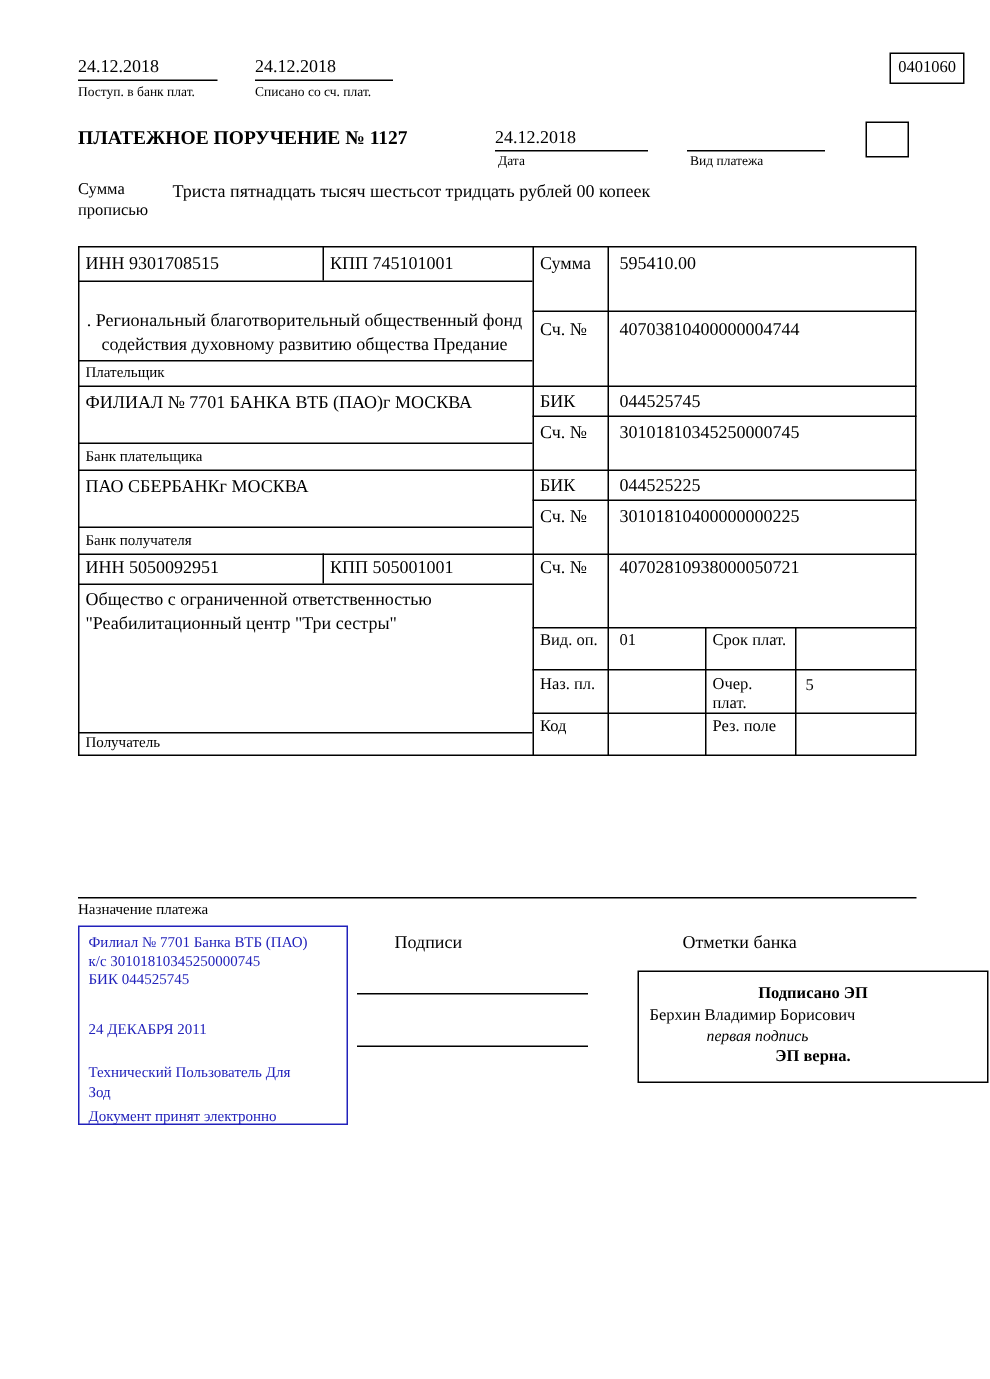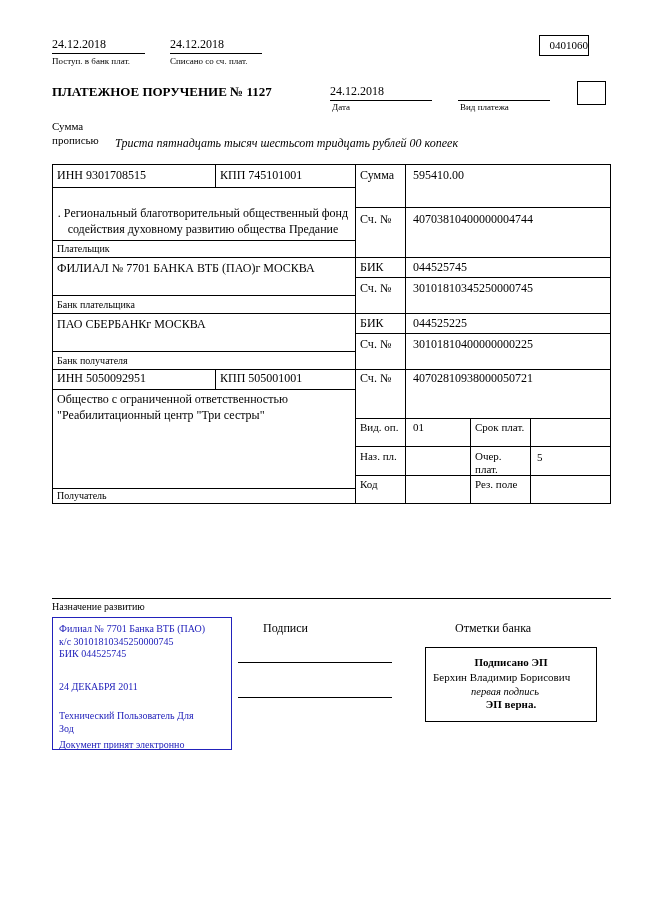--- a/index.html
+++ b/index.html
@@ -22,54 +22,54 @@
   .stamp {
     position:absolute; left:52px; top:617px; width:180px; height:133px;
     border:1px solid var(--stamp-blue,#2222bb);
     color:var(--stamp-blue,#2222bb);
     font-size:10px; line-height:12.5px; padding:5px 6px;
   }
   .stamp .gap20 { margin-top:20px; }
   .stamp .gap17 { margin-top:17px; }
   .stamp .gap4  { margin-top:4px; }
   .marks-box {
-    position:absolute; left:425px; top:647px; width:172px; height:75px;
+    position:absolute; left:425px; top:647px; width:234px; height:75px;
     border:1px solid #000; font-size:11px; line-height:13px; padding:8px 7px 0 7px;
   }
   .marks-box .center { text-align:center; }
   .marks-box .role { font-style:italic; padding-left:38px; margin-top:1px; font-size:10.5px; }
   .marks-box .name { margin-top:2px; }
   .marks-box .valid { text-align:center; margin-top:0px; }
 </style>
 </head>
 <body>
 
 <div class="page">
 
   <div class="abs t12" style="left:52px; top:37px;">24.12.2018</div>
   <div class="hline" style="left:52px; top:53px; width:93px;"></div>
   <div class="abs t9" style="left:52px; top:57px;">Поступ. в банк плат.</div>
 
   <div class="abs t12" style="left:170px; top:37px;">24.12.2018</div>
   <div class="hline" style="left:170px; top:53px; width:92px;"></div>
   <div class="abs t9" style="left:170px; top:57px;">Списано со сч. плат.</div>
 
-  <div class="box t11" style="left:539px; top:35px; width:50px; height:21px; text-align:right; line-height:19px;">0401060</div>
+  <div class="box t11" style="left:593px; top:35px; width:50px; height:21px; text-align:center; line-height:19px;">0401060</div>
 
   <div class="abs t13 bold" style="left:52px; top:84px;">ПЛАТЕЖНОЕ ПОРУЧЕНИЕ № 1127</div>
   <div class="abs t12" style="left:330px; top:84px;">24.12.2018</div>
   <div class="hline" style="left:330px; top:100px; width:102px;"></div>
   <div class="abs t9" style="left:332px; top:103px;">Дата</div>
   <div class="hline" style="left:458px; top:100px; width:92px;"></div>
   <div class="abs t9" style="left:460px; top:103px;">Вид платежа</div>
   <div class="box" style="left:577px; top:81px; width:29px; height:24px;"></div>
 
   <div class="abs t11" style="left:52px; top:120px;">Сумма</div>
   <div class="abs t11" style="left:52px; top:134px;">прописью</div>
-  <div class="abs t12" style="left:115px; top:136px; width:490px;font-style:italic;">Триста пятнадцать тысяч шестьсот тридцать рублей 00 копеек</div>
+  <div class="abs t12" style="left:115px; top:120px; width:490px;">Триста пятнадцать тысяч шестьсот тридцать рублей 00 копеек</div>
 
   <div class="box" style="left:52px; top:164px; width:559px; height:340px; border-width:1px;"></div>
 
   <div class="vline" style="left:215px; top:164px; height:23px;"></div>
   <div class="vline" style="left:215px; top:369px; height:20px;"></div>
   <div class="vline" style="left:355px; top:164px; height:340px;"></div>
   <div class="vline" style="left:405px; top:164px; height:340px;"></div>
   <div class="vline" style="left:470px; top:418px; height:86px;"></div>
   <div class="vline" style="left:530px; top:418px; height:86px;"></div>
 
@@ -122,21 +122,21 @@
   <div class="abs t11" style="left:413px; top:421px;">01</div>
   <div class="abs t11" style="left:475px; top:421px; width:50px;">Срок плат.</div>
   <div class="abs t11" style="left:360px; top:450px;">Наз. пл.</div>
   <div class="abs t11" style="left:475px; top:450px; width:50px;">Очер. плат.</div>
   <div class="abs t11" style="left:537px; top:451px;">5</div>
   <div class="abs t11" style="left:360px; top:478px;">Код</div>
   <div class="abs t11" style="left:475px; top:478px; width:52px;">Рез. поле</div>
   <div class="abs t10" style="left:57px; top:490px;">Получатель</div>
 
   <div class="hline" style="left:52px; top:598px; width:559px;"></div>
-  <div class="abs t10" style="left:52px; top:601px;">Назначение развитию</div>
+  <div class="abs t10" style="left:52px; top:601px;">Назначение платежа</div>
 
   <div class="stamp">
     <div>Филиал № 7701 Банка ВТБ (ПАО)</div>
     <div>к/с 30101810345250000745</div>
     <div>БИК 044525745</div>
     <div class="gap20">24 ДЕКАБРЯ 2011</div>
     <div class="gap17">Технический Пользователь Для</div>
     <div>Зод</div>
     <div class="gap4">Документ принят электронно</div>
   </div>

